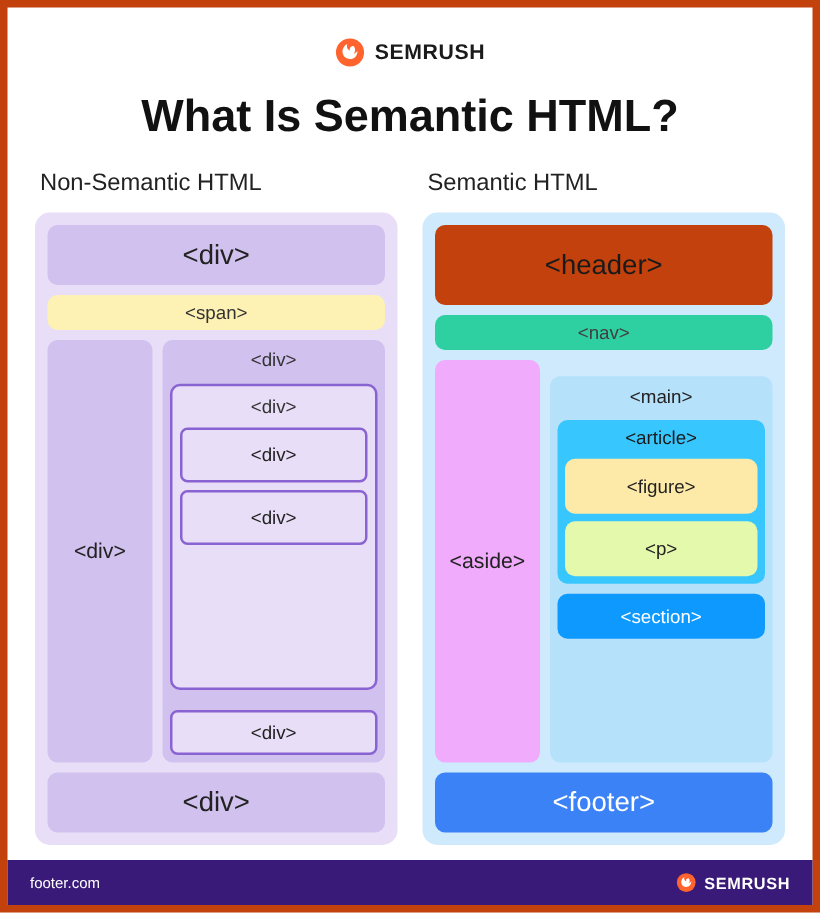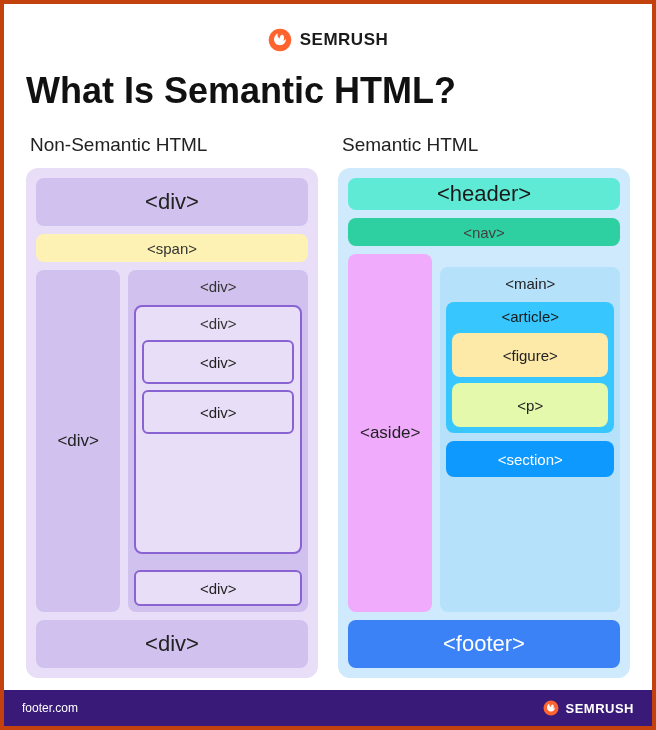--- a/index.html
+++ b/index.html
@@ -5,21 +5,21 @@
   * { box-sizing: border-box; margin: 0; padding: 0; }
   body {
     font-family: -apple-system, BlinkMacSystemFont, "Segoe UI", Arial, sans-serif;
     background: #fff;
     width: 656px;
     height: 730px;
   }
   .frame {
     width: 656px;
     height: 730px;
-    border: 4px solid #c2410c;
+    border: 6px solid #c2410c;
     position: relative;
     display: flex;
     flex-direction: column;
   }
   .content {
     flex: 1;
     padding: 18px 22px 12px 22px;
     display: flex;
     flex-direction: column;
   }
@@ -33,21 +33,21 @@
   .logo-icon {
     width: 24px; height: 24px;
   }
   .logo-text-top {
     font-weight: 800;
     font-size: 17px;
     letter-spacing: 0.5px;
     color: #1a1a1a;
   }
   h1.title {
-    text-align: left;
+    text-align: center;
     font-size: 36px;
     font-weight: 800;
     color: #111;
     margin-bottom: 22px;
   }
   .cols {
     display: flex;
     gap: 20px;
     flex: 1;
   }
@@ -112,21 +112,21 @@
   .outlined {
     background: #e8def7;
     border: 2px solid #8a63d2;
     border-radius: 6px;
     height: 44px;
     display:flex;align-items:center;justify-content:center;
     font-size: 15px;
   }
   
   .panel.right { background: #cfeafd; }
-  .hdr { background: #5eead4; color:#1a1a1a; font-size:22px; font-weight:500; height:32px;}
+  .hdr { background: #c2410c; color:#1a1a1a; font-size:22px; font-weight:500; height:64px;}
   .nav { background: #2ecfa1; color:#404040; font-size:15px; height:28px;}
   .row2r { display:flex; gap:8px; flex:1; }
   .aside { background:#f0abfc; width:34%; font-size:17px;}
   .mainblk {
     background:#b6e1fb; width:66%;
     border-radius:8px;
     padding:6px;
     display:flex;flex-direction:column;gap:8px;margin-top:13px;
   }
   .mainlabel { text-align:center; font-size:15px; color:#222; padding:2px 0; }

